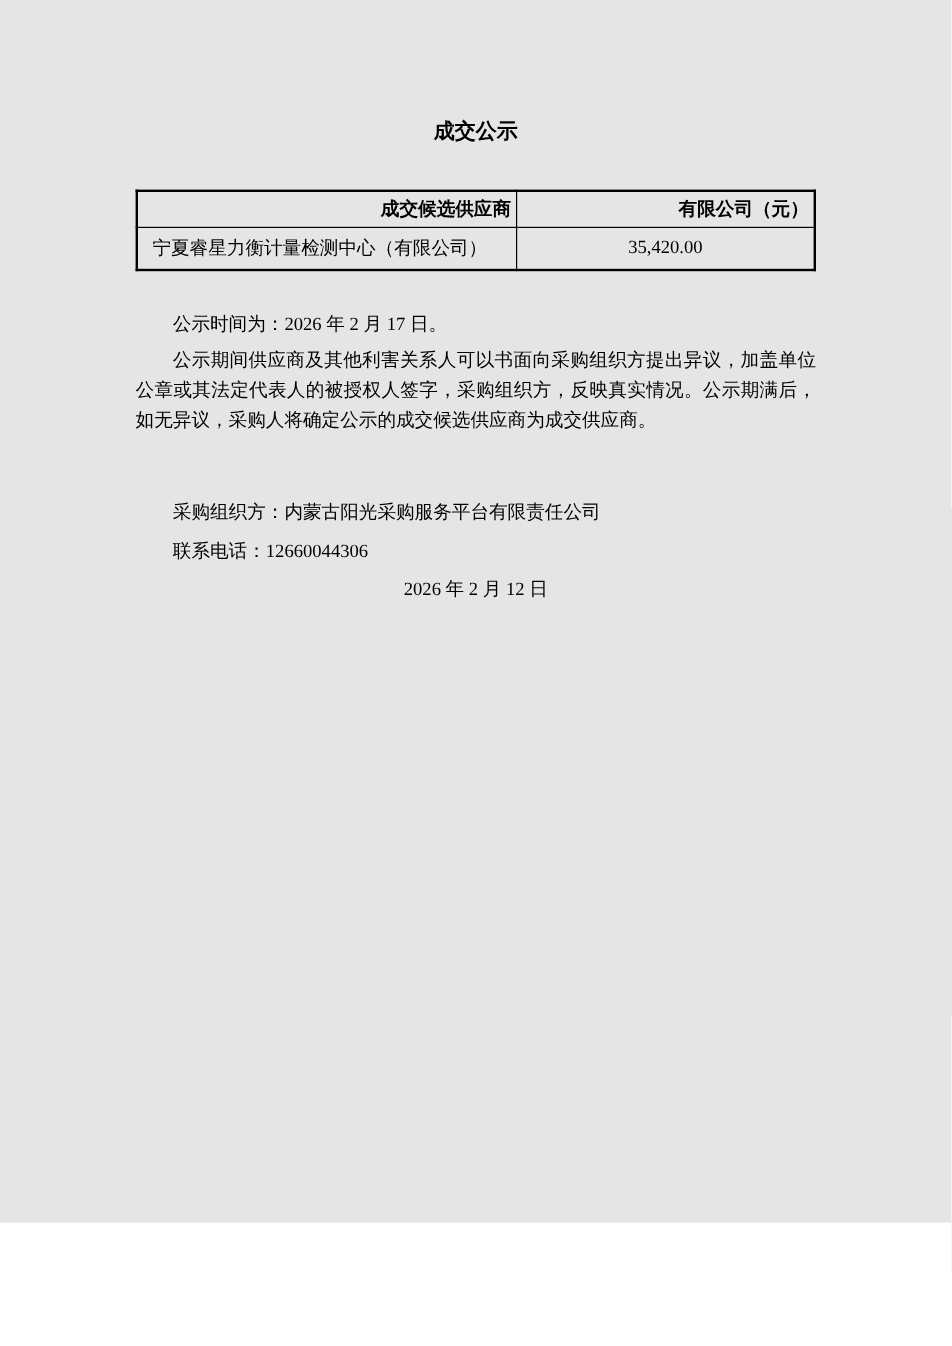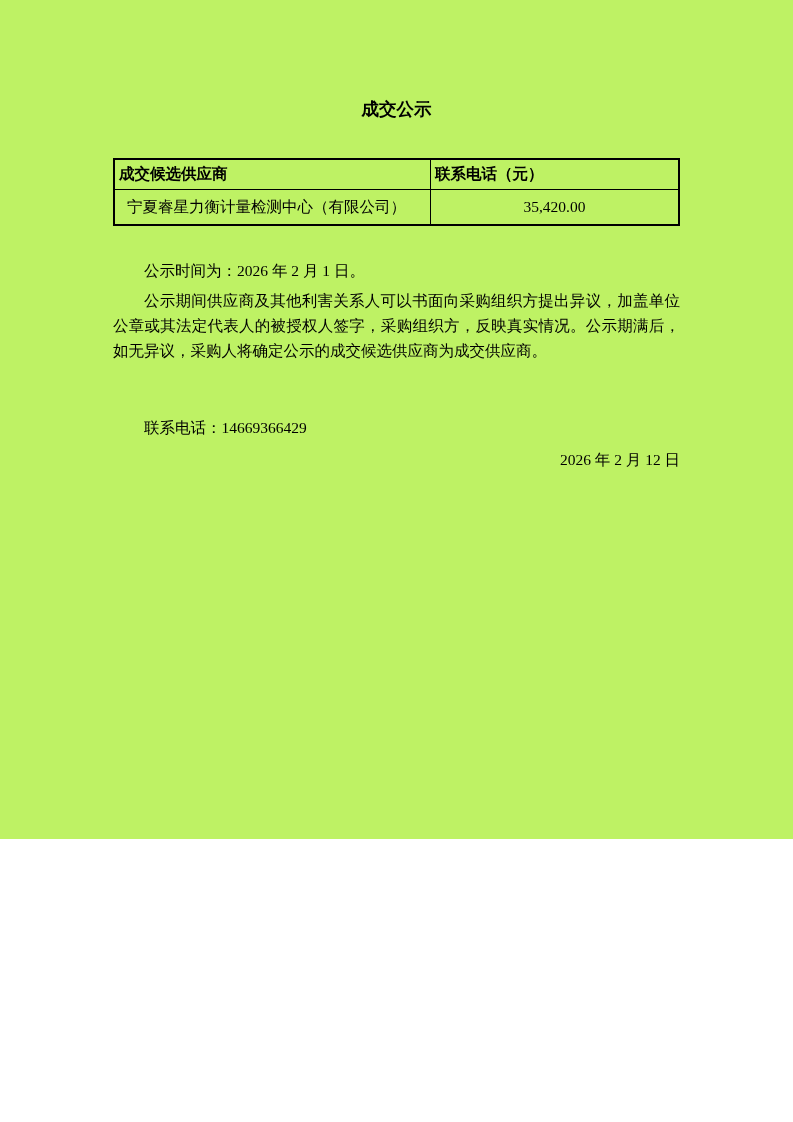--- a/index.html
+++ b/index.html
@@ -3,22 +3,22 @@
 <meta charset="utf-8">
 <style>
   html, body {
     margin: 0;
     padding: 0;
     background: #ffffff;
   }
   .page {
     position: relative;
     width: 793px;
-    height: 839px;
-    background: #bef264;
+    height: 1019px;
+    background: #e5e5e5;
     color: #000000;
     font-family: "Liberation Serif", "DejaVu Serif", serif;
     box-sizing: border-box;
     padding: 98px 113px 0 113px;
     font-size: 15.5px;
   }
   .doc-title {
     margin: 0 0 38px 0;
     text-align: center;
     font-size: 17.5px;
@@ -41,21 +41,21 @@
     table-layout: fixed;
   }
   .result-table th,
   .result-table td {
     border: 1px solid #000000;
     font-size: 15.5px;
     font-weight: normal;
   }
   .result-table th {
     font-weight: bold;
-    text-align: left;
+    text-align: right;
     height: 27px;
     padding: 1px 4px;
   }
   .result-table td {
     height: 32px;
     padding: 1px 4px;
   }
   .col-supplier { width: 56%; }
   .col-amount  { width: 44%; }
   .cell-supplier {
@@ -77,53 +77,54 @@
     margin-top: 53px;
   }
   .contact-line {
     margin: 0 0 9px 0;
     line-height: 23px;
     text-indent: 2em;
   }
   .doc-date {
     margin: 4px 0 0 0;
     line-height: 23px;
-    text-align: right;
+    text-align: center;
     text-indent: 0;
   }
 </style>
 </head>
 <body>
 
 <div class="page">
 
   <h1 class="doc-title">成交公示</h1>
 
 
   <table class="result-table">
     <colgroup>
       <col class="col-supplier">
       <col class="col-amount">
     </colgroup>
     <thead>
       <tr>
         <th>成交候选供应商</th>
-        <th>联系电话（元）</th>
+        <th>有限公司（元）</th>
       </tr>
     </thead>
     <tbody>
       <tr>
         <td class="cell-supplier">宁夏睿星力衡计量检测中心（有限公司）</td>
         <td class="cell-amount">35,420.00</td>
       </tr>
     </tbody>
   </table>
 
-  <p class="para publicity-time">公示时间为：2026 年 2 月 1 日。</p>
+  <p class="para publicity-time">公示时间为：2026 年 2 月 17 日。</p>
 
   <p class="para objection">公示期间供应商及其他利害关系人可以书面向采购组织方提出异议，加盖单位公章或其法定代表人的被授权人签字，采购组织方，反映真实情况。公示期满后，如无异议，采购人将确定公示的成交候选供应商为成交供应商。</p>
 
   <div class="contact-block">
-    <p class="contact-line">联系电话：14669366429</p>
+    <p class="contact-line">采购组织方：内蒙古阳光采购服务平台有限责任公司</p>
+    <p class="contact-line">联系电话：12660044306</p>
     <p class="doc-date">2026 年 2 月 12 日</p>
   </div>
 
 </div>
 
 </body></html>

